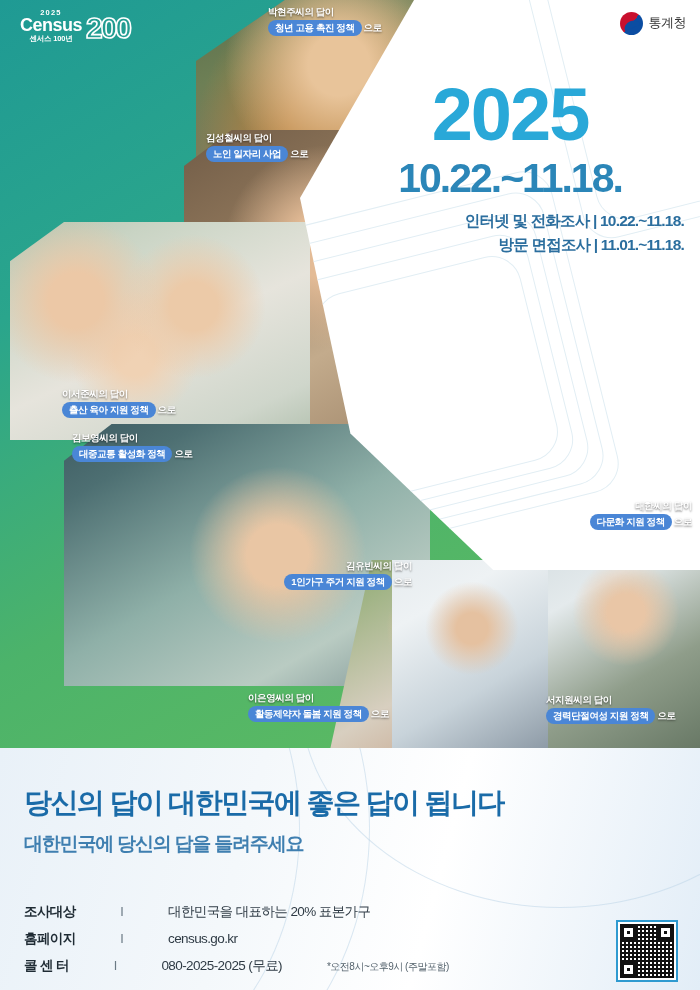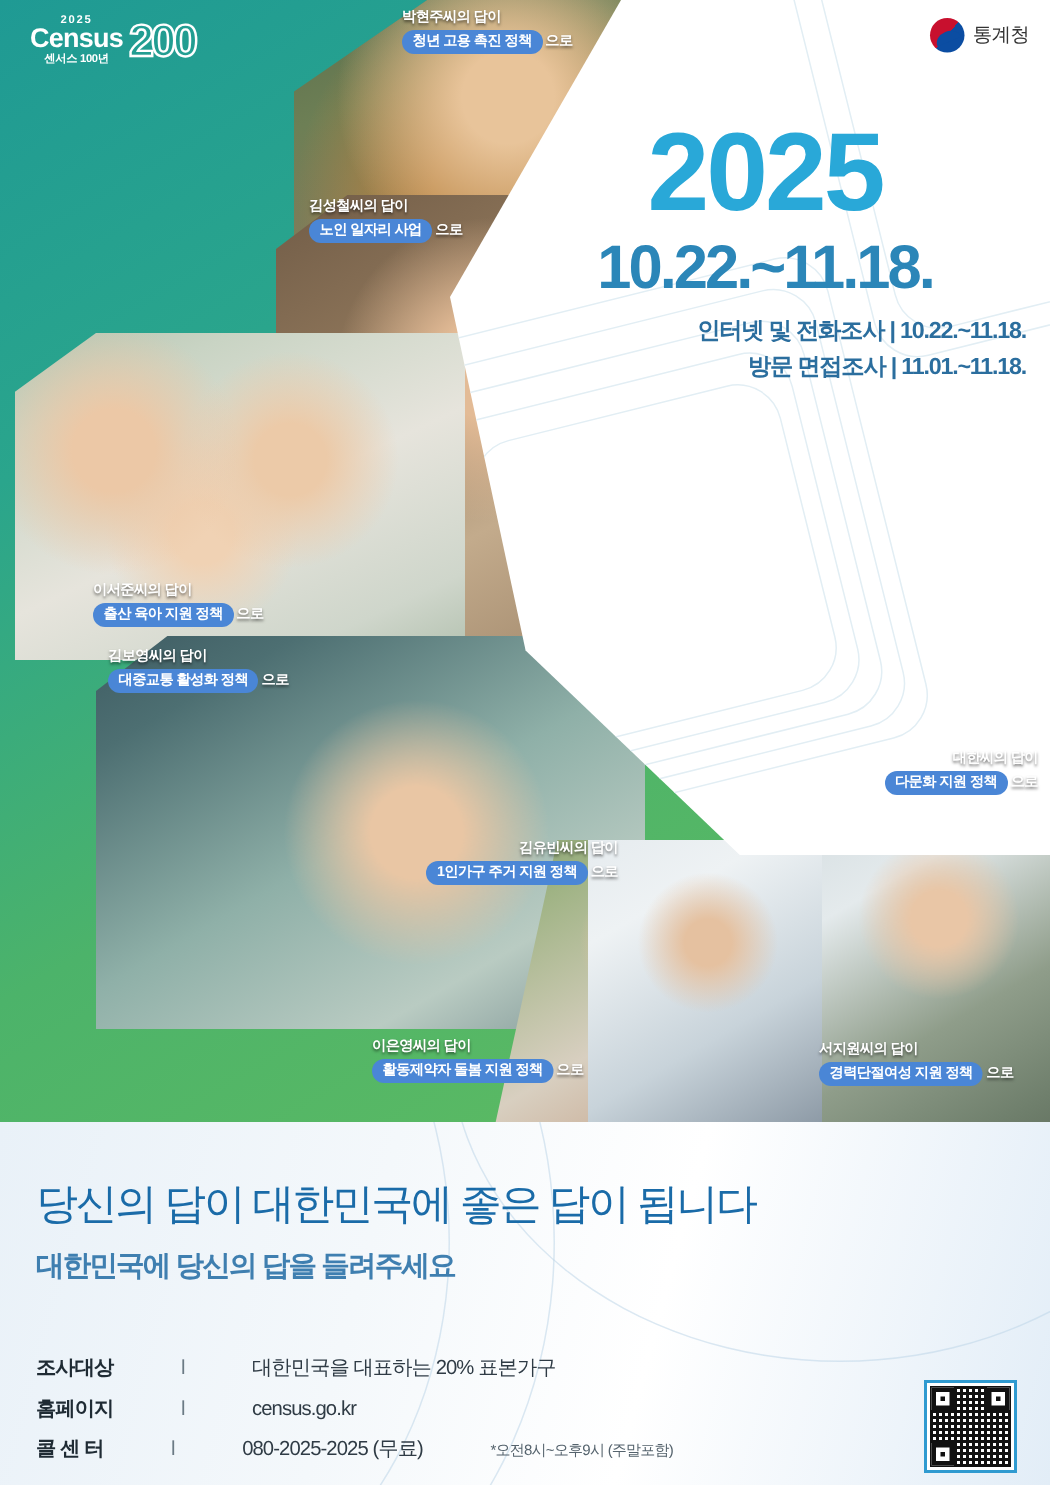--- a/index.html
+++ b/index.html
@@ -125,21 +125,21 @@
 
   
   .bottom {
     position:absolute; left:0; top:748px; width:700px; height:242px;
     background:linear-gradient(105deg,#e9f1f8 0%,#f4f8fb 35%,#ffffff 62%,#e2edf7 100%);
     overflow:hidden;
   }
   .bottom-curve { position:absolute; border:1.2px solid rgba(190,214,232,.55);
                   border-radius:50%; }
   .slogan { position:absolute; left:24px; top:784px; }
-  .slogan-main { font-size:28px; font-weight:normal; color:#1a6ba8; letter-spacing:-1.6px; }
+  .slogan-main { font-size:28px; font-weight:bold; color:#1a6ba8; letter-spacing:-1.6px; }
   .slogan-sub { font-size:19px; font-weight:bold; color:#3f7fb0; letter-spacing:-1.2px; margin-top:9px; }
 
   .contact { position:absolute; left:24px; top:903px; }
   .c-row { display:flex; align-items:baseline; font-size:13.5px; color:#2f3b45;
            letter-spacing:-.6px; margin-bottom:9px;gap:40px; }
   .c-label { font-weight:bold; color:#1f2b34; }
   .c-bar { margin:0 5px; color:#6b7a85; }
   .c-val { color:#2f3b45; }
   .c-note { font-size:10px; color:#55636d; margin-left:5px; letter-spacing:-.5px; }
 

